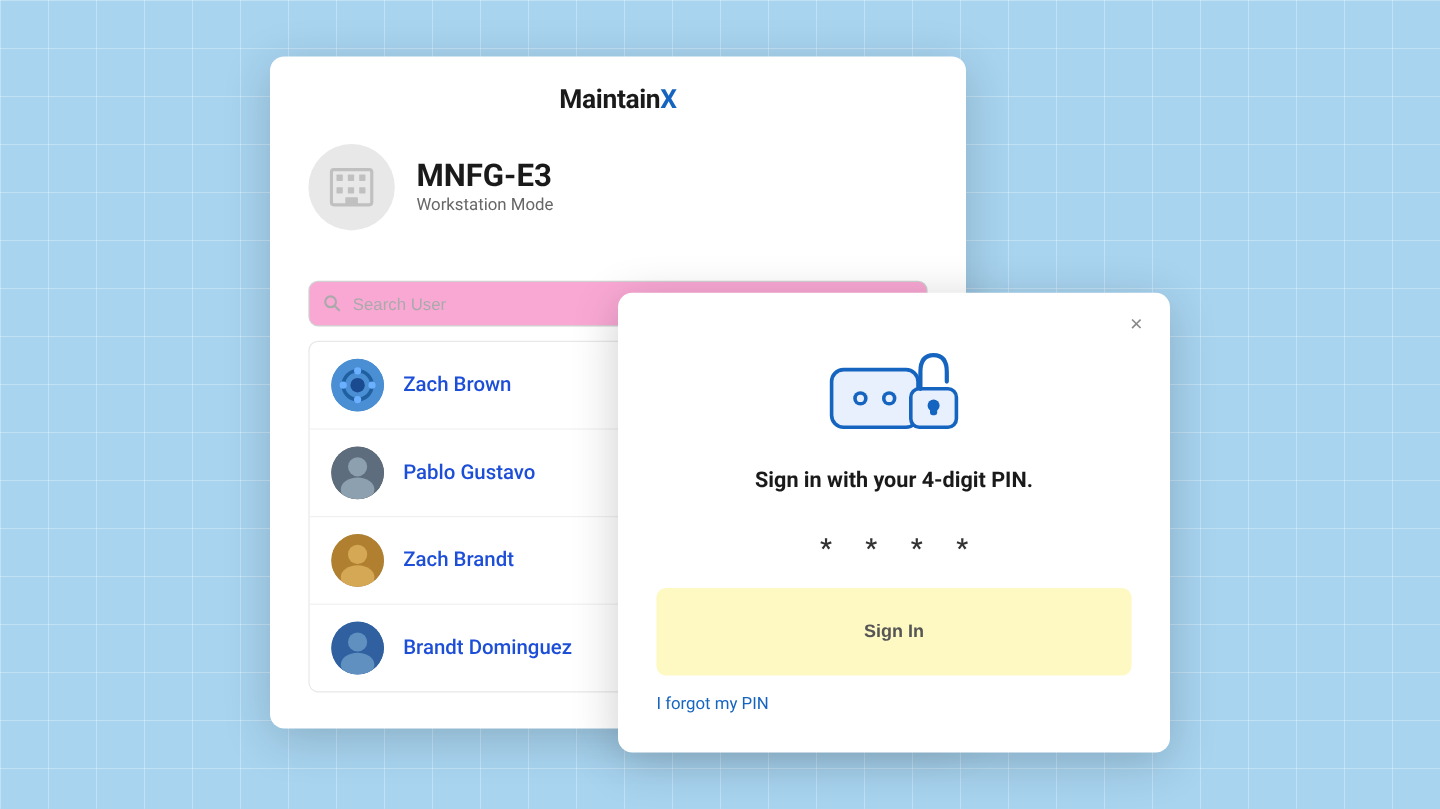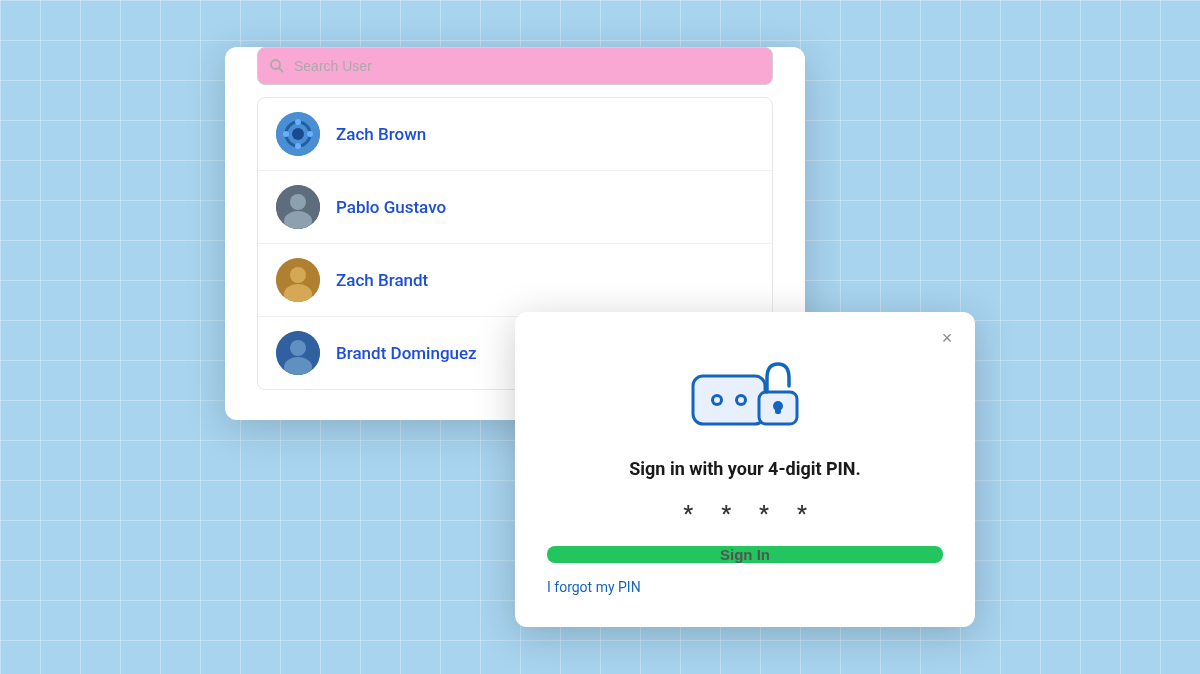--- a/index.html
+++ b/index.html
@@ -236,41 +236,41 @@
     .pin-icon-svg {
       width: 120px;
       height: 90px;
     }
 
     .pin-title {
       text-align: center;
       font-size: 18px;
       font-weight: 700;
       color: #1a1a1a;
-      margin-bottom: 22px;
+      margin-bottom: 34px;
     }
 
     .pin-dots {
       display: flex;
       justify-content: center;
       gap: 28px;
       margin-bottom: 20px;
     }
 
     .pin-dot {
       font-size: 22px;
       color: #333;
       font-weight: 600;
     }
 
     .pin-signin-btn {
       display: block;
       width: 100%;
-      padding: 0;
-      background: #22c55e;
+      padding: 28px;
+      background: #fef9c3;
       border: none;
       border-radius: 8px;
       font-size: 15px;
       font-weight: 600;
       color: #555;
       cursor: pointer;
       margin-bottom: 16px;
     }
 
     .pin-forgot {
@@ -282,20 +282,43 @@
       border: none;
       text-decoration: none;
     }
   </style>
 </head>
 <body>
 
 <div class="scene">
 
   <div class="workstation-panel">
+    <div class="panel-header">
+      <div class="logo-text">
+        Maintain<span>X</span>
+      </div>
+      <div class="workstation-info">
+        <div class="workstation-avatar">
+          <svg viewBox="0 0 40 40" fill="none" xmlns="http://www.w3.org/2000/svg">
+            <rect x="4" y="6" width="32" height="28" rx="2" stroke="#999" stroke-width="2.5" fill="none"></rect>
+            <rect x="8" y="10" width="5" height="5" rx="0.5" fill="#999"></rect>
+            <rect x="17" y="10" width="5" height="5" rx="0.5" fill="#999"></rect>
+            <rect x="26" y="10" width="5" height="5" rx="0.5" fill="#999"></rect>
+            <rect x="8" y="20" width="5" height="5" rx="0.5" fill="#999"></rect>
+            <rect x="17" y="20" width="5" height="5" rx="0.5" fill="#999"></rect>
+            <rect x="26" y="20" width="5" height="5" rx="0.5" fill="#999"></rect>
+            <rect x="15" y="28" width="10" height="6" rx="0.5" fill="#999"></rect>
+          </svg>
+        </div>
+        <div class="workstation-details">
+          <h2>MNFG-E3</h2>
+          <p>Workstation Mode</p>
+        </div>
+      </div>
+    </div>
 
     <div class="search-container">
       <div class="search-input-wrap">
         <span class="search-icon-wrap">
           <svg width="16" height="16" viewBox="0 0 16 16" fill="none">
             <circle cx="6.5" cy="6.5" r="4.5" stroke="#aaa" stroke-width="1.8"></circle>
             <line x1="9.8" y1="9.8" x2="13.5" y2="13.5" stroke="#aaa" stroke-width="1.8" stroke-linecap="round"></line>
           </svg>
         </span>
         <input class="search-input" type="text" placeholder="Search User" style="">

